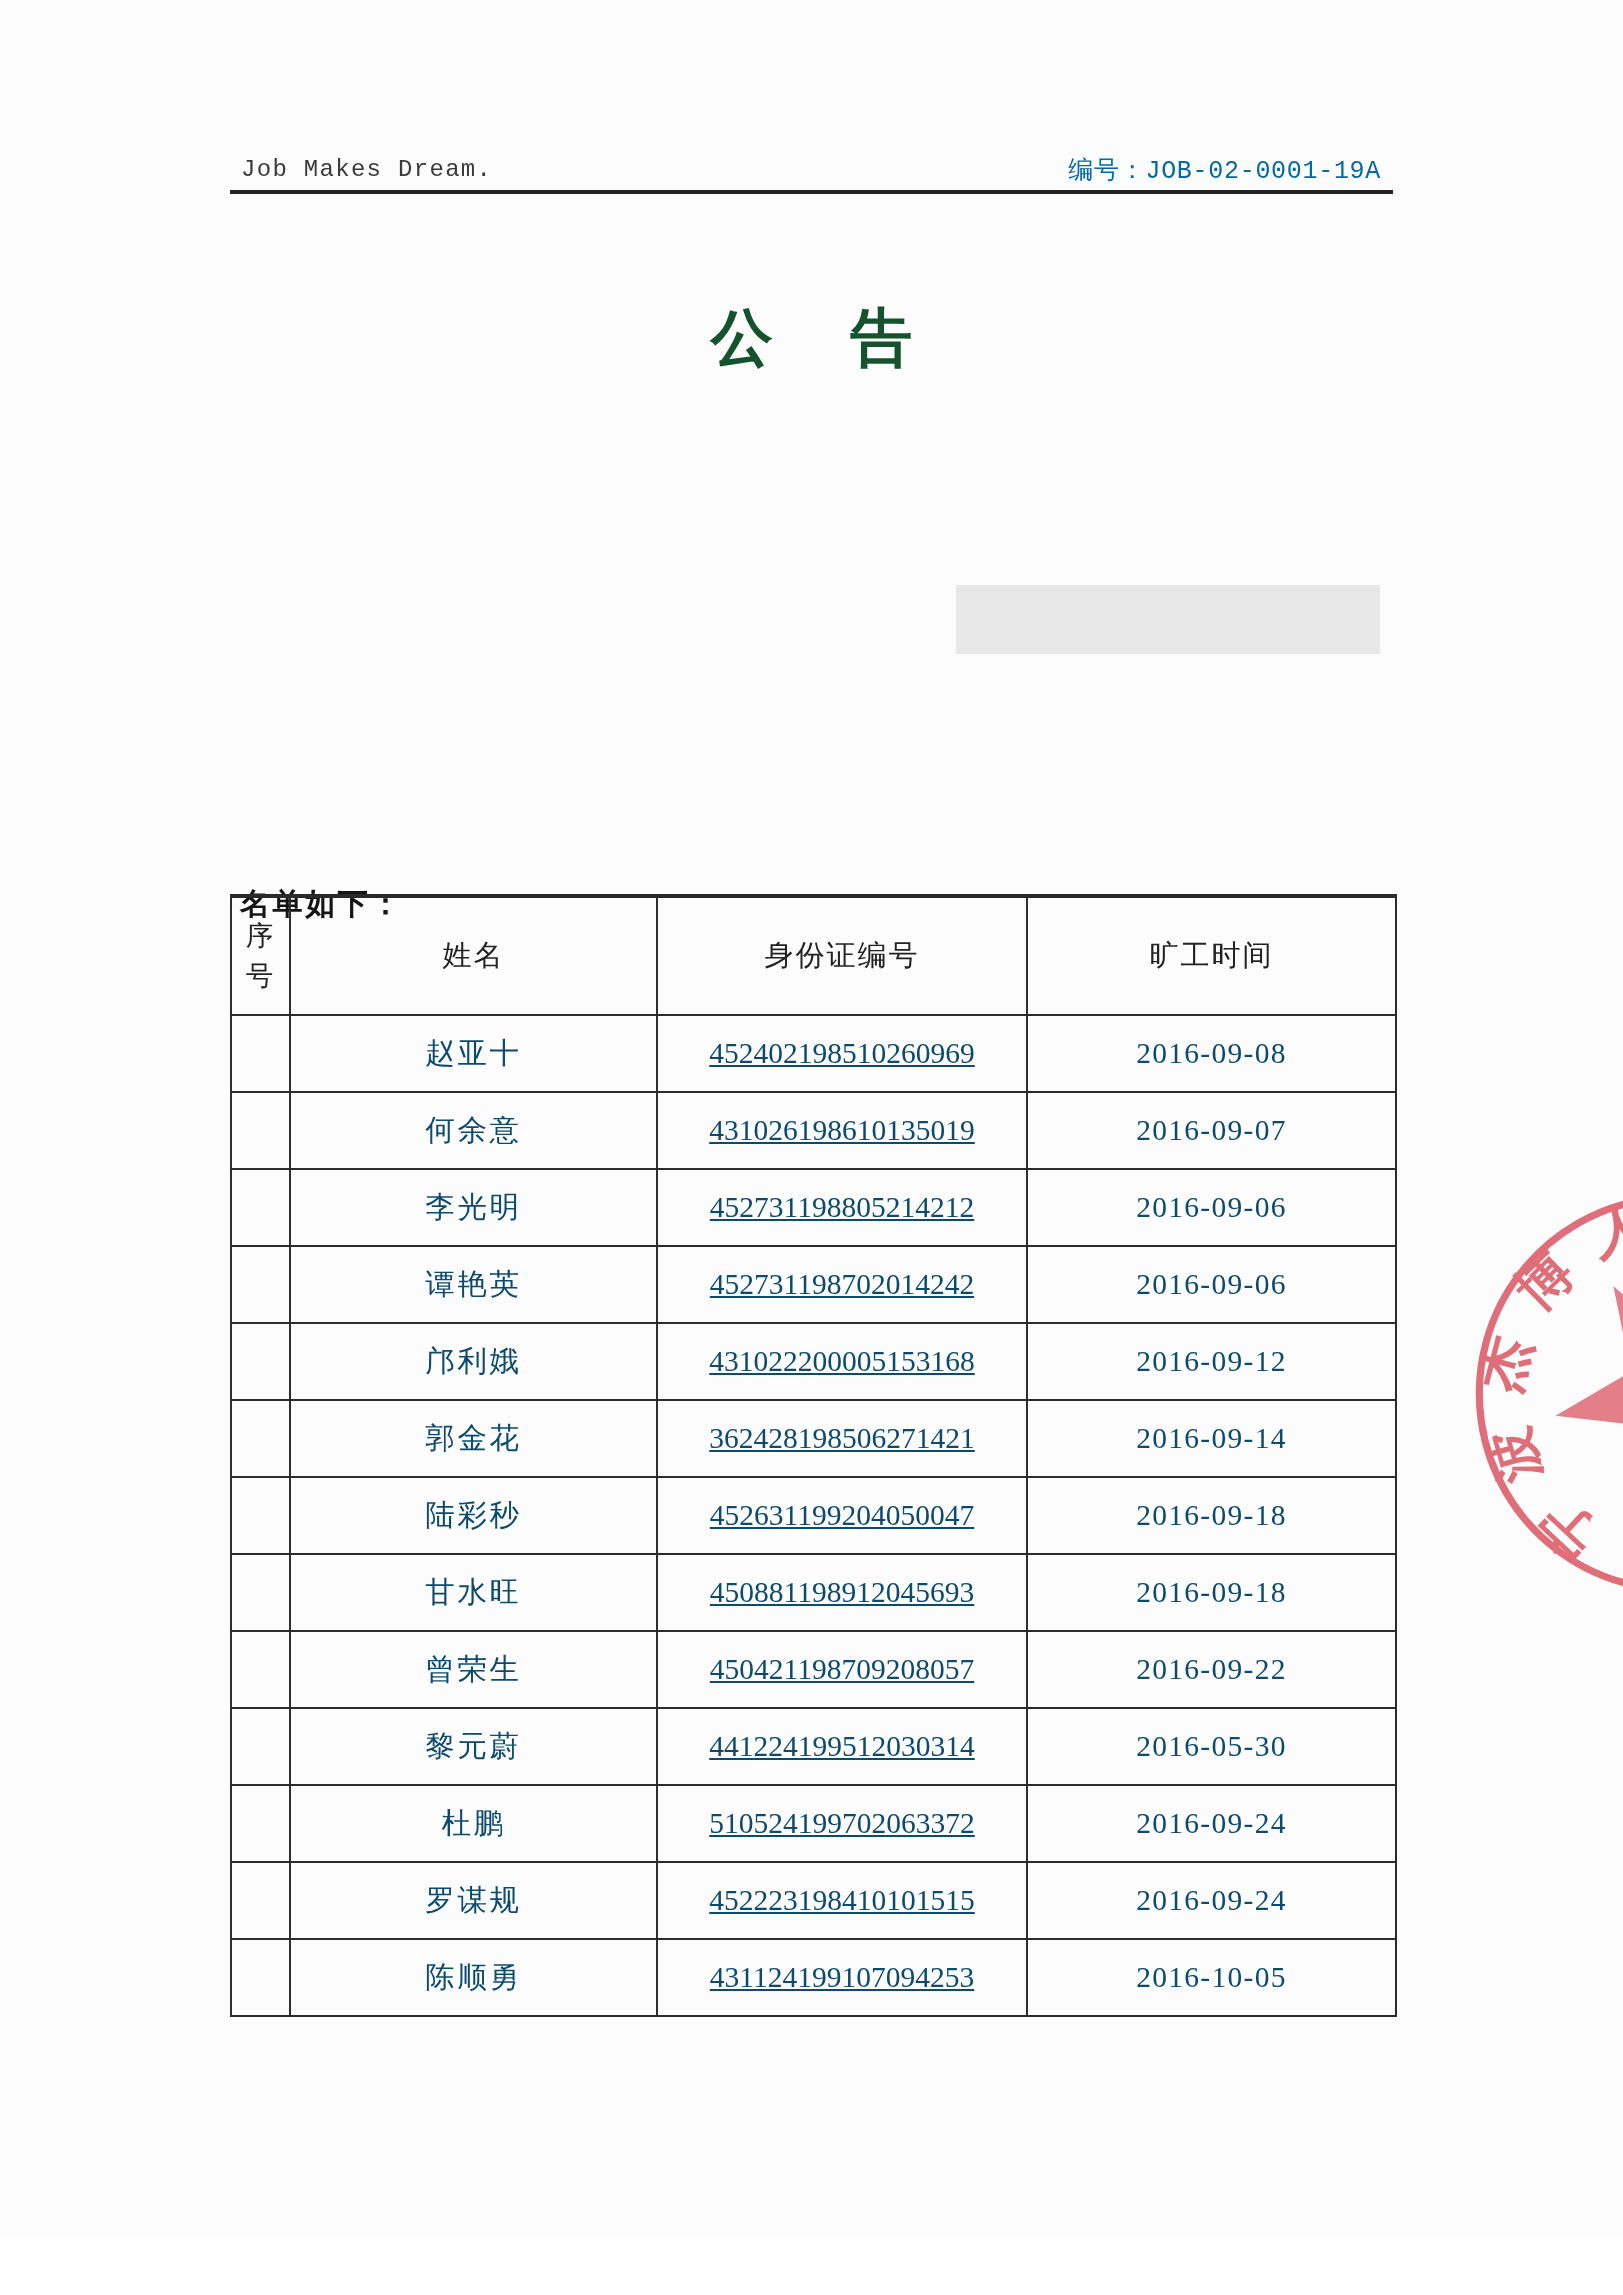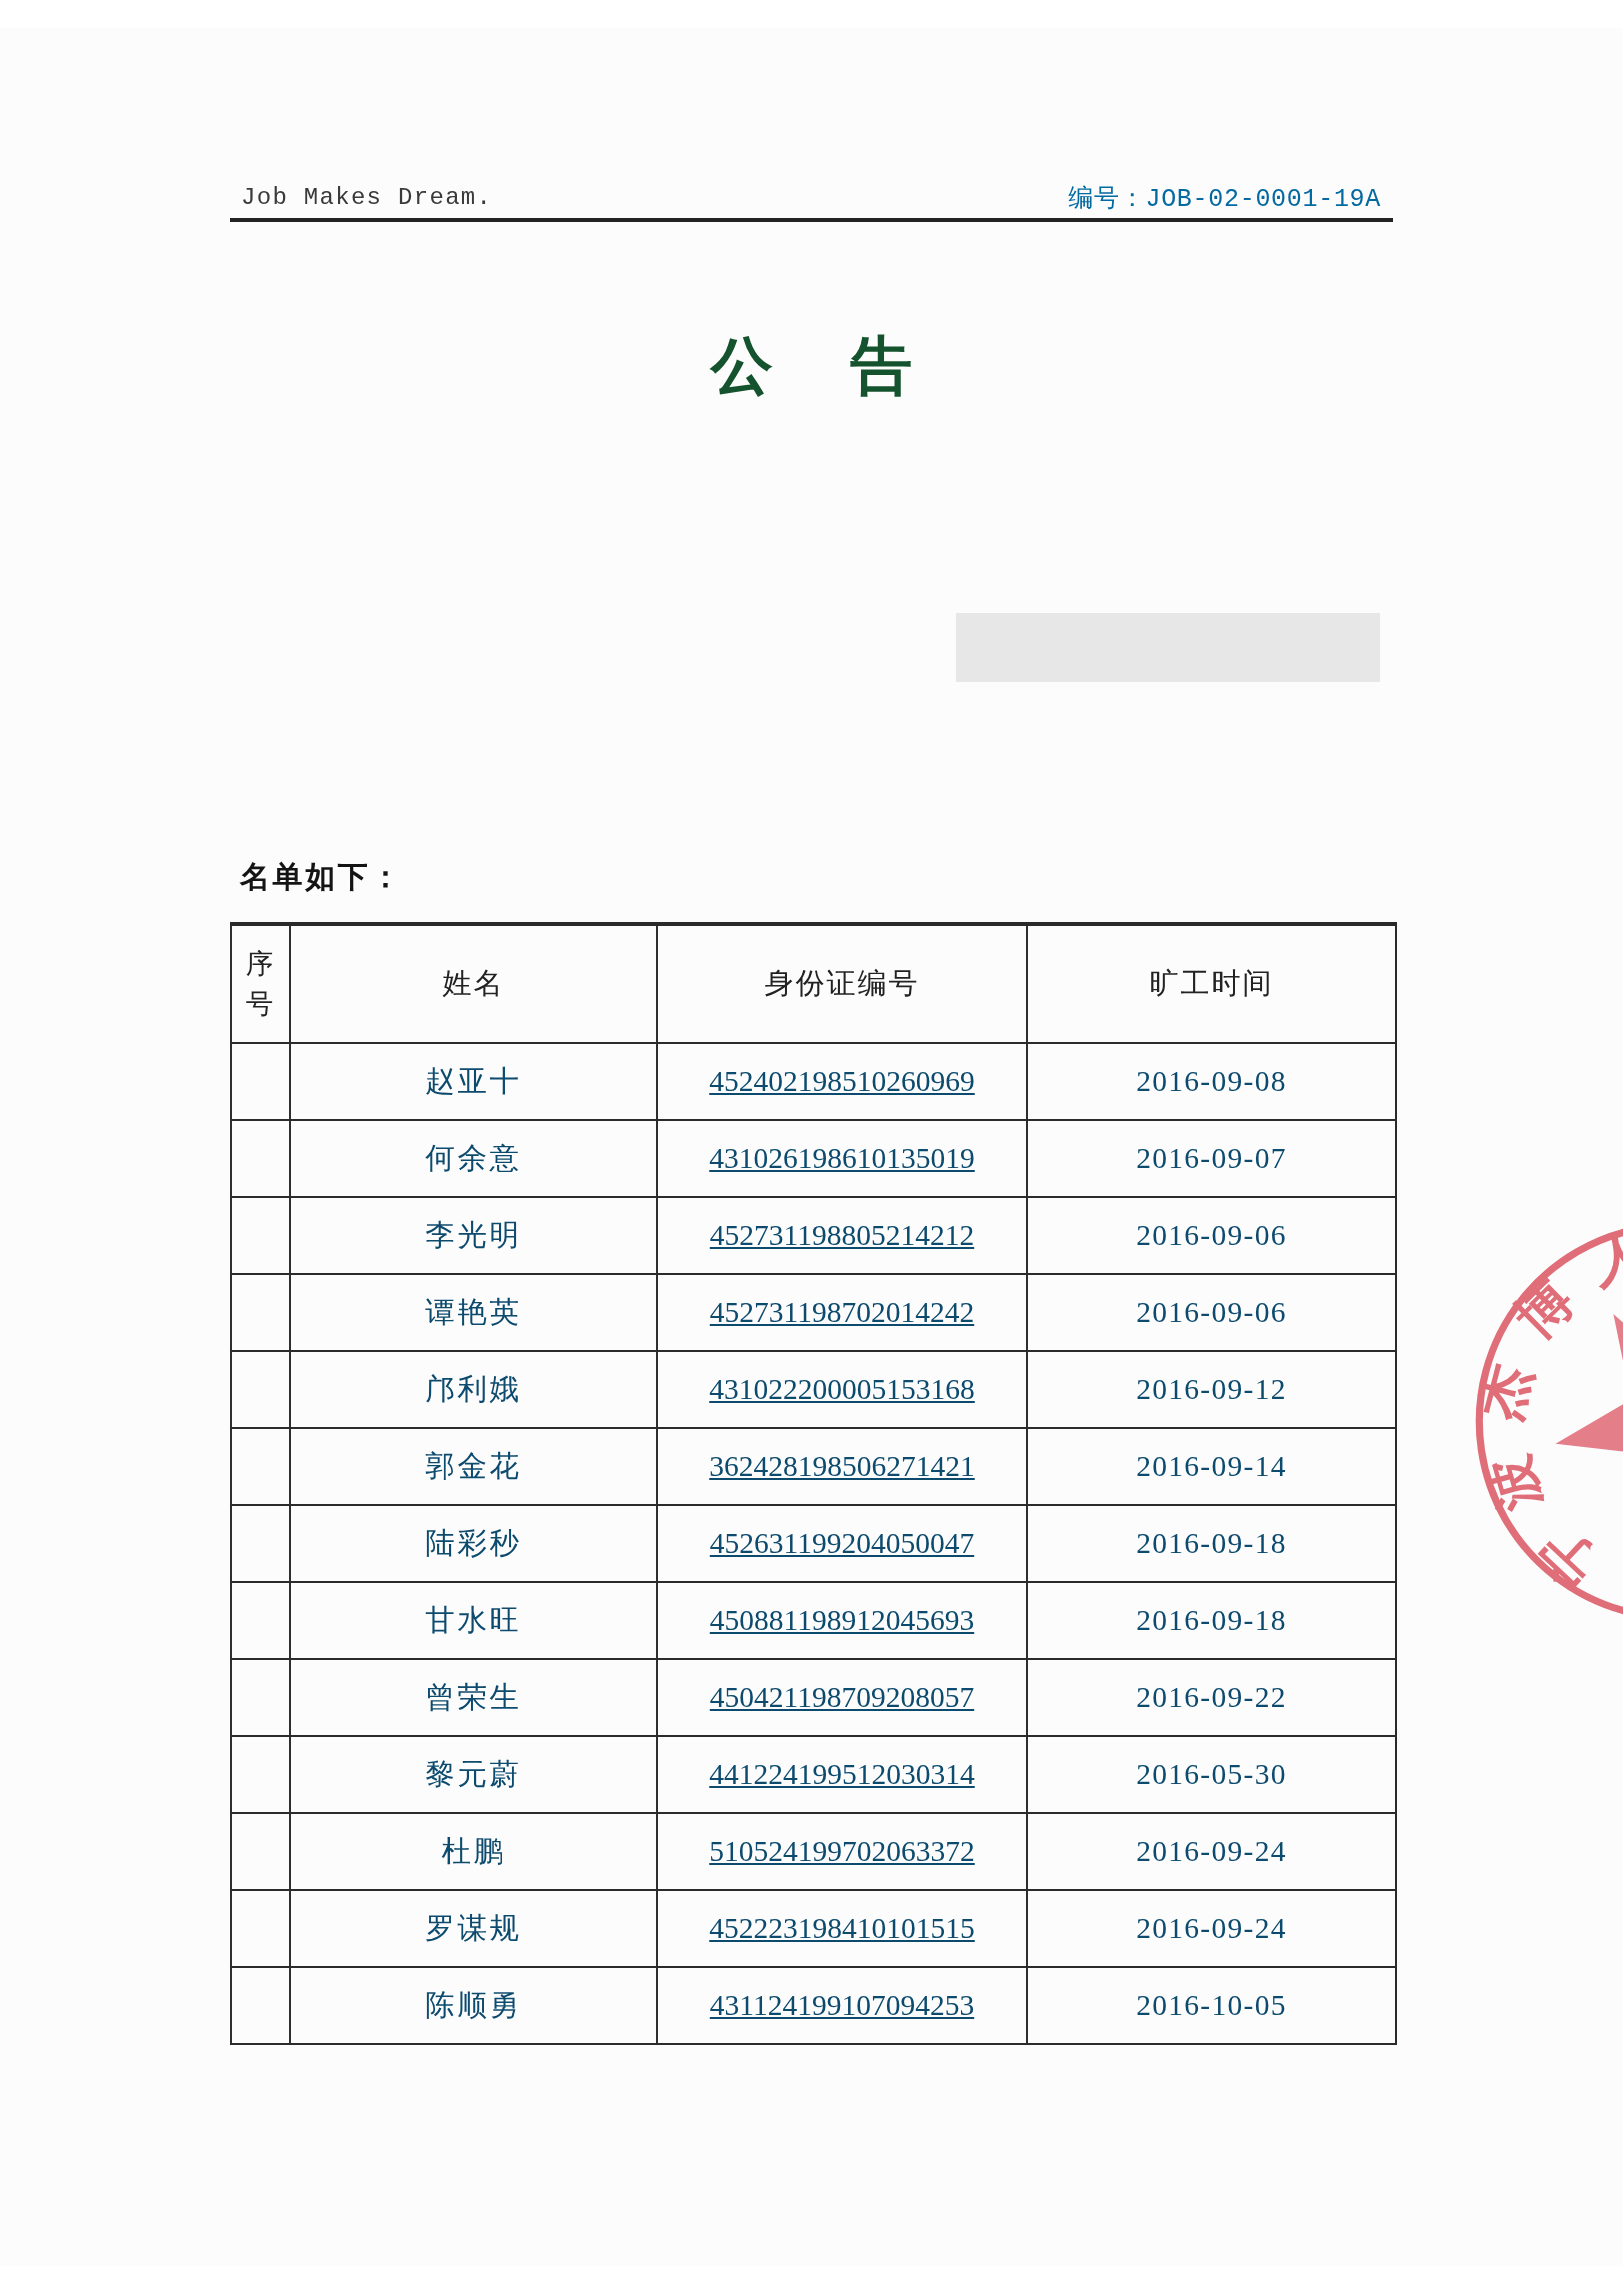--- a/index.html
+++ b/index.html
@@ -1,38 +1,38 @@
 <!DOCTYPE html>
 <html style="font-size:10.5px"><head>
 <meta charset="utf-8">
 <style>
   html,body{margin:0;padding:0;}
   body{width:1623px;height:2295px;background:#ffffff;
        font-family:"Liberation Serif","DejaVu Serif",serif;color:#1c1c1c;}
-  .page{position:relative;width:1623px;height:2238px;background:#fdfcfc;overflow:hidden;margin-top:28px;}
+  .page{position:relative;width:1623px;height:2238px;background:#fdfcfc;overflow:hidden;}
 
   
   .brand{position:absolute;left:241px;top:156px;font-family:"Liberation Mono","DejaVu Sans Mono",monospace;
          font-size:24px;color:#3a3a3a;letter-spacing:1.3px;}
   .docno{position:absolute;right:242px;top:153px;font-family:"Liberation Mono","DejaVu Sans Mono",monospace;
          font-size:25px;color:#0369a1;letter-spacing:0.7px;}
   .rule{position:absolute;left:230px;right:230px;top:190px;height:3.9px;background:#232323;}
 
   
   .title{position:absolute;left:0;right:0;top:296px;text-align:center;
          font-size:62px;font-weight:bold;letter-spacing:31px;text-indent:31px;color:#14532d;}
 
   
   .para{position:absolute;left:241px;top:501px;width:1142px;font-size:32px;line-height:82px;
         letter-spacing:5.9px;color:#181818;z-index:2;}
   .para .line{white-space:nowrap;}
   .para .indent{text-indent:65px;}
   .hl{position:absolute;left:956px;top:585px;width:424px;height:69px;background:#e8e7e7;z-index:1;}
 
-  .list-label{position:absolute;left:240px;top:829px;font-family:"Liberation Sans","DejaVu Sans",sans-serif;
+  .list-label{position:absolute;left:240px;top:884px;font-family:"Liberation Sans","DejaVu Sans",sans-serif;
               font-size:30px;font-weight:bold;letter-spacing:2.6px;color:#141414;}
 
   
   table.roster{position:absolute;left:230px;top:894px;width:1166px;border-collapse:collapse;
                table-layout:fixed;background:transparent;}
   table.roster{border:2.6px solid #2a2a2a;border-top-width:4.6px;}
   table.roster th,table.roster td{border-left:2px solid #2e2e2e;border-bottom:2.6px solid #2b2b2b;
                text-align:center;vertical-align:middle;font-weight:normal;padding:0;}
   table.roster th{height:116px;font-size:29px;letter-spacing:2px;color:#222;}
   table.roster td{height:75px;font-size:29.5px;color:#0c4a6e;}

